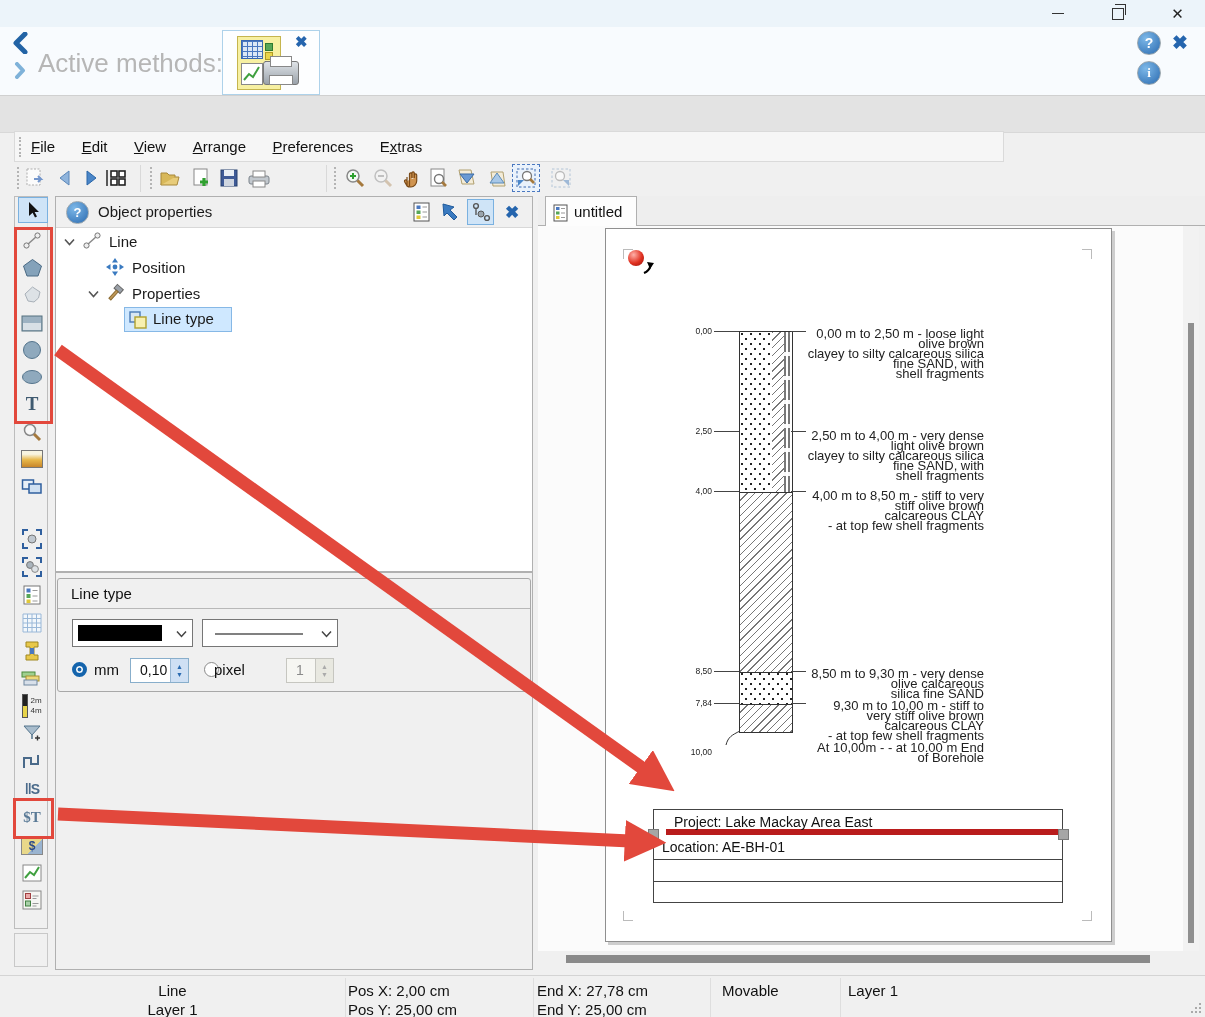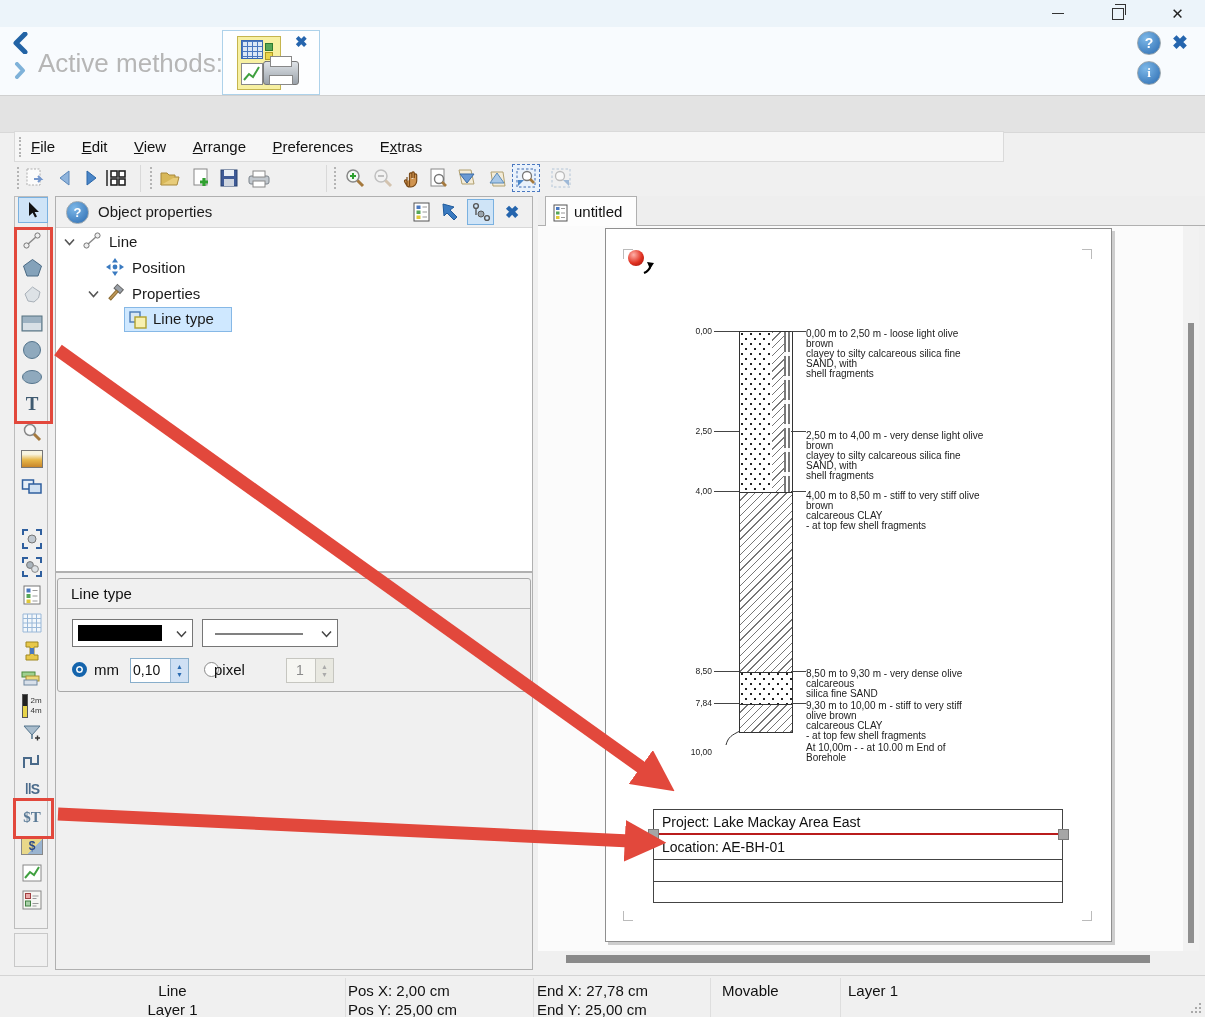--- a/index.html
+++ b/index.html
@@ -5,21 +5,21 @@
   html,body{margin:0;padding:0;}
   body{width:1205px;height:1017px;position:relative;overflow:hidden;
        font-family:"Liberation Sans",sans-serif;background:#f0f0f0;color:#111;}
   .abs{position:absolute;}
   .ico{position:absolute;display:flex;align-items:center;justify-content:center;}
   .grip{position:absolute;width:3px;border-left:2px dotted #b4b4b4;}
   .sep{position:absolute;width:1px;background:#d9d9d9;}
   .menu-item{display:inline-block;margin-right:22px;font-size:15px;cursor:default;}
   .menu-item .key{text-decoration:underline;}
   .tree-label{font-size:15px;color:#1a1a1a;}
-  .desc{position:absolute;font-size:10px;line-height:10px;white-space:pre-line;color:#222;width:178px;}
+  .desc{position:absolute;font-size:13px;line-height:10px;white-space:pre-line;color:#222;width:178px;text-align:right;}
   .depth{position:absolute;font-size:8.5px;color:#222;width:38px;text-align:right;}
   .tickline{position:absolute;height:1px;background:#444;}
   .dots{background-color:#fff;
     background-image:radial-gradient(circle at 2px 2px,#222 1.1px,transparent 1.5px),
                      radial-gradient(circle at 6px 7px,#222 1.1px,transparent 1.5px);
     background-size:9px 10px;}
   .hatch{background:repeating-linear-gradient(135deg,#777 0px,#777 1px,#fff 1px,#fff 5.5px);}
   .bars{background-image:repeating-linear-gradient(to bottom,transparent 0 20px,rgba(255,255,255,.95) 20px 24px),
         repeating-linear-gradient(to right,#787878 0 1.6px,#fff 1.6px 4.2px);}
   .hline{position:absolute;height:1px;background:#333;}
@@ -472,21 +472,21 @@
     <div class="ico" style="right:4px;top:9px;width:14px;height:10px;position:absolute;">
       <svg width="11" height="8">
           <polyline points="1,1.5 5.5,6.5 10,1.5" fill="none" stroke="#444" stroke-width="1.5"></polyline>
         </svg>
     </div>
   </div>
 
   <div class="radio on" style="left:14px;top:83px;"></div>
   <span class="abs" style="left:36px;top:82px;font-size:15px;">mm</span>
   <div class="spin" style="left:72px;top:79px;width:59px;height:25px;">
-    <span class="abs" style="left:2px;top:3px;">0,10</span>
+    <span class="abs" style="left:9px;top:3px;">0,10</span>
     <div class="spinbtns">
       <span>▲</span>
       <span>▼</span>
     </div>
   </div>
   <div class="radio off" style="left:146px;top:83px;"></div>
   <span class="abs" style="left:156px;top:82px;font-size:15px;">pixel</span>
   <div class="spin" style="left:228px;top:79px;width:48px;height:25px;background:#f6f6f2;border-color:#c6c6c0;color:#8a8a8a;">
     <span class="abs" style="left:9px;top:3px;">1</span>
     <div class="spinbtns" style="background:#e8e8e0;border-left:1px solid #c6c6c0;color:#aaa;">
@@ -571,21 +571,21 @@
 calcareous CLAY
 - at top few shell fragments</div>
       <div class="desc" style="left:200px;top:514px;">At 10,00m - - at 10.00 m End of Borehole</div>
       <div class="tickline" style="left:185px;top:102px;width:15px;"></div>
       <div class="tickline" style="left:185px;top:202px;width:15px;"></div>
       <div class="tickline" style="left:185px;top:262px;width:15px;"></div>
       <div class="tickline" style="left:185px;top:442px;width:15px;"></div>
       <div class="tickline" style="left:185px;top:474px;width:15px;"></div>
 
       <div class="abs" style="left:47px;top:580px;width:410px;height:94px;border:1px solid #444;box-sizing:border-box;background:#fff;">
-        <div style="height:25px;border-bottom:2px solid #b91c1c;box-sizing:border-box;font-size:14px;line-height:24px;padding-left:8px;">
+        <div style="height:25px;border-bottom:6px solid #b91c1c;box-sizing:border-box;font-size:14px;line-height:24px;padding-left:8px;margin-left:12px;">
           <span>Project: Lake Mackay Area East</span>
         </div>
         <div style="height:25px;border-bottom:1px solid #444;box-sizing:border-box;font-size:14px;line-height:24px;padding-left:8px;">
           <span>Location: AE-BH-01</span>
         </div>
         <div style="height:22px;border-bottom:1px solid #444;box-sizing:border-box;font-size:14px;padding-left:8px;">
           <span></span>
         </div>
         <div style="height:22px;box-sizing:border-box;font-size:14px;padding-left:8px;">
           <span></span>

